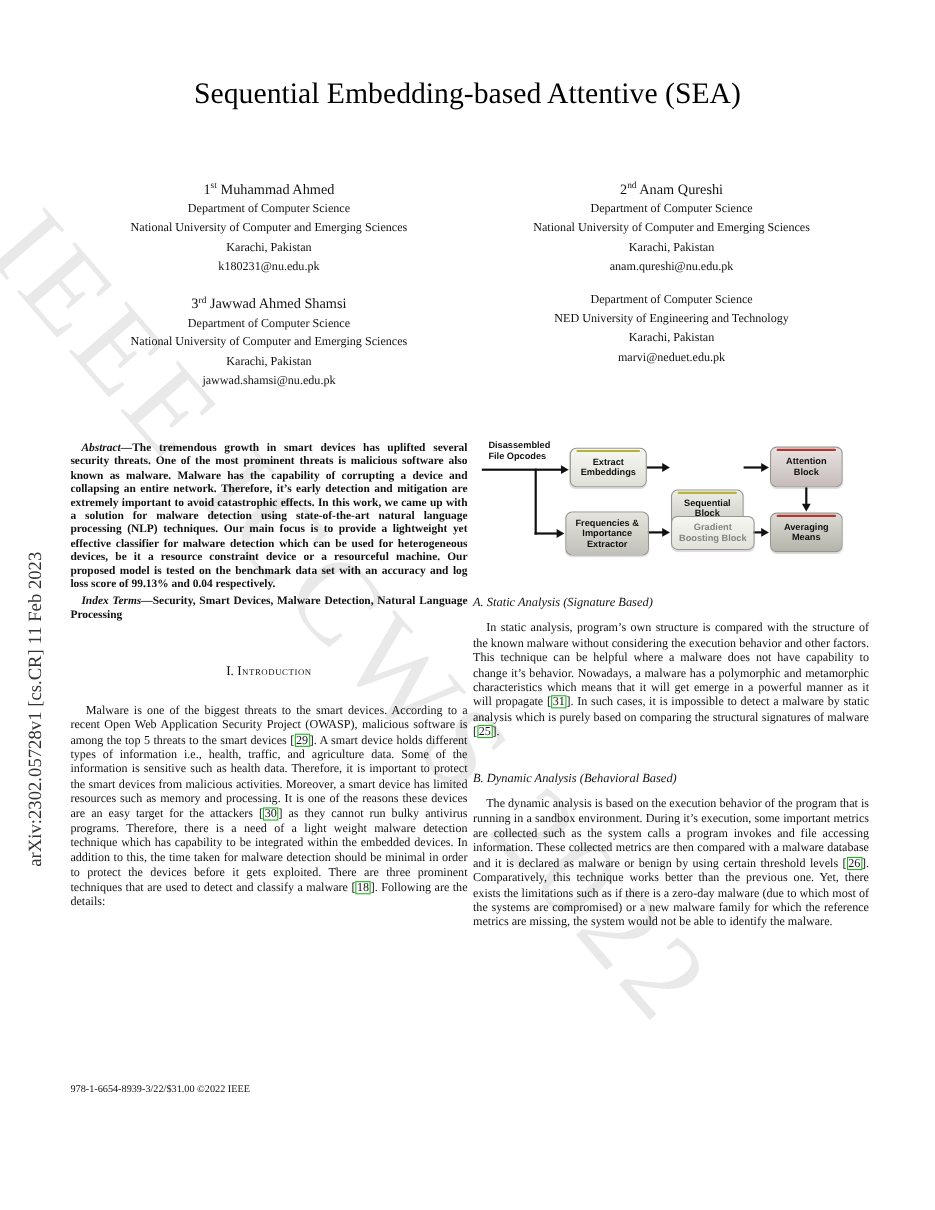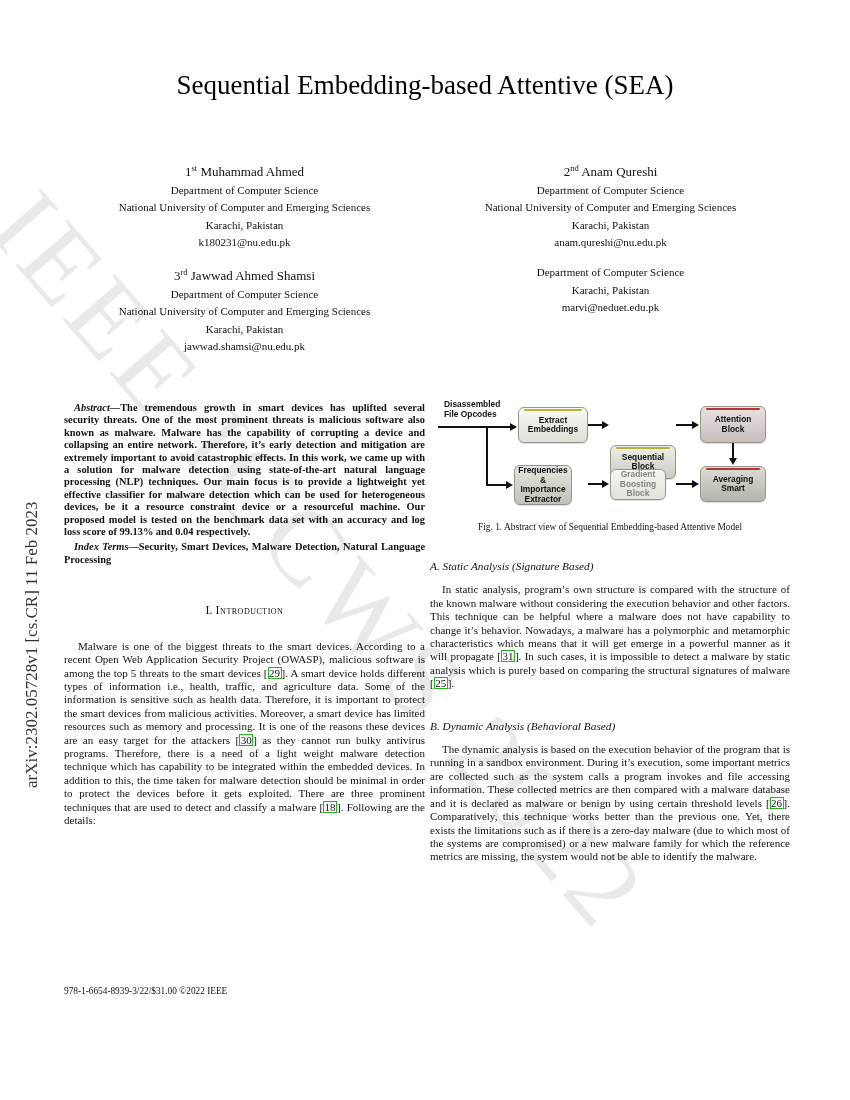--- a/index.html
+++ b/index.html
@@ -57,22 +57,22 @@
   .figure { position:relative; width:360px; height:118px; font-family:"Liberation Sans", sans-serif; }
   .fig-input { position:absolute; left:14px; top:2px; width:78px; font-size:8.4px; font-weight:bold;
     line-height:10px; white-space:pre-line; text-align:left; text-indent:0; }
   .bx { position:absolute; border:1px solid #96968e; border-radius:6px; display:flex; align-items:center; justify-content:center;
     font-size:8.4px; font-weight:bold; line-height:9.5px; text-align:center; white-space:pre-line;
     background:linear-gradient(180deg,#fbfbf8 0%,#dddd d6 100%); box-shadow:0 1px 1px rgba(0,0,0,0.15); }
   .accent { position:absolute; top:0.5px; left:5px; right:5px; height:2.5px; border-radius:2px; }
   .bx-extract    { left:88px;  top:10px; width:70px; height:36px; background:linear-gradient(180deg,#f8f8f3,#dedfd6); }
   .bx-sequential { left:180px; top:11px; width:66px; height:34px; background:linear-gradient(180deg,#eeeee8,#cbcbc4); }
   .bx-attention  { left:270px; top:9px;  width:66px; height:37px; background:linear-gradient(180deg,#e9e2e0,#c6bdbb); }
-  .bx-frequencies{ left:84px;  top:68px; width:58px; height:40px; background:linear-gradient(180deg,#e6e5dd,#c2c1b9);text-align:center; }
-  .bx-gradient   { left:180px; top:72px; width:56px; height:31px; background:linear-gradient(180deg,#f6f6f2,#e2e2db); }
+  .bx-frequencies{ left:84px;  top:68px; width:76px; height:40px; background:linear-gradient(180deg,#e6e5dd,#c2c1b9);text-align:center; }
+  .bx-gradient   { left:180px; top:72px; width:76px; height:31px; background:linear-gradient(180deg,#f6f6f2,#e2e2db); }
   .bx-averaging  { left:270px; top:69px; width:66px; height:36px; background:linear-gradient(180deg,#dcdcd4,#b4b4ab); }
   .ln { position:absolute; background:#111; }
   .ar { position:absolute; width:0; height:0; }
   .ar.r { border-left:7px solid #111; border-top:4px solid transparent; border-bottom:4px solid transparent; }
   .ar.d { border-top:7px solid #111; border-left:4px solid transparent; border-right:4px solid transparent; }
   .fig-caption { margin-top:6px; text-align:center; font-size:9.4px; text-indent:0; line-height:12px; }
 </style>
 </head>
 <body>
 
@@ -108,20 +108,21 @@
       <div class="author a3">
         <div class="a-name"><span>3</span><sup>rd</sup> <span>Jawwad Ahmed Shamsi</span></div>
         <div class="a-line a-it">Department of Computer Science</div>
         <div class="a-line a-it">National University of Computer and Emerging Sciences</div>
         <div class="a-line">Karachi, Pakistan</div>
         <div class="a-line">jawwad.shamsi@nu.edu.pk</div>
       </div>
 
       <div class="author a4">
         <div class="a-line a-it">Department of Computer Science</div>
+        <div class="a-line a-it">NED University of Engineering and Technology</div>
         <div class="a-line">Karachi, Pakistan</div>
         <div class="a-line">marvi@neduet.edu.pk</div>
       </div>
     </div>
 
     <div class="col col-left">
       <div class="abs-par"><span class="abs-lead"><span>Abstract</span>—</span><span>The tremendous growth in smart devices has uplifted several security threats. One of the most prominent threats is malicious software also known as malware. Malware has the capability of corrupting a device and collapsing an entire network. Therefore, it’s early detection and mitigation are extremely important to avoid catastrophic effects. In this work, we came up with a solution for malware detection using state-of-the-art natural language processing (NLP) techniques. Our main focus is to provide a lightweight yet effective classifier for malware detection which can be used for heterogeneous devices, be it a resource constraint device or a resourceful machine. Our proposed model is tested on the benchmark data set with an accuracy and log loss score of 99.13% and 0.04 respectively.</span></div>
       <div class="idx-par"><span class="idx-lead"><span>Index Terms</span>—</span><span>Security, Smart Devices, Malware Detection, Natural Language Processing</span></div>
       <div class="sec-head"><span>I.</span> <span class="smallcaps">Introduction</span></div>
       <div class="body-par">Malware is one of the biggest threats to the smart devices. According to a recent Open Web Application Security Project (OWASP), malicious software is among the top 5 threats to the smart devices [<span class="cite">29</span>]. A smart device holds different types of information i.e., health, traffic, and agriculture data. Some of the information is sensitive such as health data. Therefore, it is important to protect the smart devices from malicious activities. Moreover, a smart device has limited resources such as memory and processing. It is one of the reasons these devices are an easy target for the attackers [<span class="cite">30</span>] as they cannot run bulky antivirus programs. Therefore, there is a need of a light weight malware detection technique which has capability to be integrated within the embedded devices. In addition to this, the time taken for malware detection should be minimal in order to protect the devices before it gets exploited. There are three prominent techniques that are used to detect and classify a malware [<span class="cite">18</span>]. Following are the details:</div>
@@ -152,23 +153,22 @@
           <div class="bx bx-sequential" style="color: rgb(17, 17, 17); margin-top: 37px;"><div class="accent" style="background: rgb(185, 178, 58);"></div><span>Sequential
 Block</span></div>
           <div class="bx bx-attention" style="color: rgb(17, 17, 17);"><div class="accent" style="background: rgb(178, 53, 48);"></div><span>Attention
 Block</span></div>
           <div class="bx bx-frequencies" style="color: rgb(17, 17, 17);"><span>Frequencies &amp;
 Importance
 Extractor</span></div>
           <div class="bx bx-gradient" style="color: rgb(133, 133, 128);"><span>Gradient
 Boosting Block</span></div>
           <div class="bx bx-averaging" style="color: rgb(17, 17, 17);"><div class="accent" style="background: rgb(178, 53, 48);"></div><span>Averaging
-Smart</span></div>
+Means</span></div>
         </div>
-      <div class="fig-caption">Fig. 1.   Abstract view of Sequential Embedding-based Attentive Model</div>
       <div class="sub-head head-a">A. Static Analysis (Signature Based)</div>
       <div class="par-a">In static analysis, program’s own structure is compared with the structure of the known malware without considering the execution behavior and other factors. This technique can be helpful where a malware does not have capability to change it’s behavior. Nowadays, a malware has a polymorphic and metamorphic characteristics which means that it will get emerge in a powerful manner as it will propagate [<span class="cite">31</span>]. In such cases, it is impossible to detect a malware by static analysis which is purely based on comparing the structural signatures of malware [<span class="cite">25</span>].</div>
       <div class="sub-head head-b">B. Dynamic Analysis (Behavioral Based)</div>
       <div class="par-b">The dynamic analysis is based on the execution behavior of the program that is running in a sandbox environment. During it’s execution, some important metrics are collected such as the system calls a program invokes and file accessing information. These collected metrics are then compared with a malware database and it is declared as malware or benign by using certain threshold levels [<span class="cite">26</span>]. Comparatively, this technique works better than the previous one. Yet, there exists the limitations such as if there is a zero-day malware (due to which most of the systems are compromised) or a new malware family for which the reference metrics are missing, the system would not be able to identify the malware.</div>
     </div>
 
     <div class="footer-note">978-1-6654-8939-3/22/$31.00 ©2022 IEEE</div>
   </div>
 </div>
 

